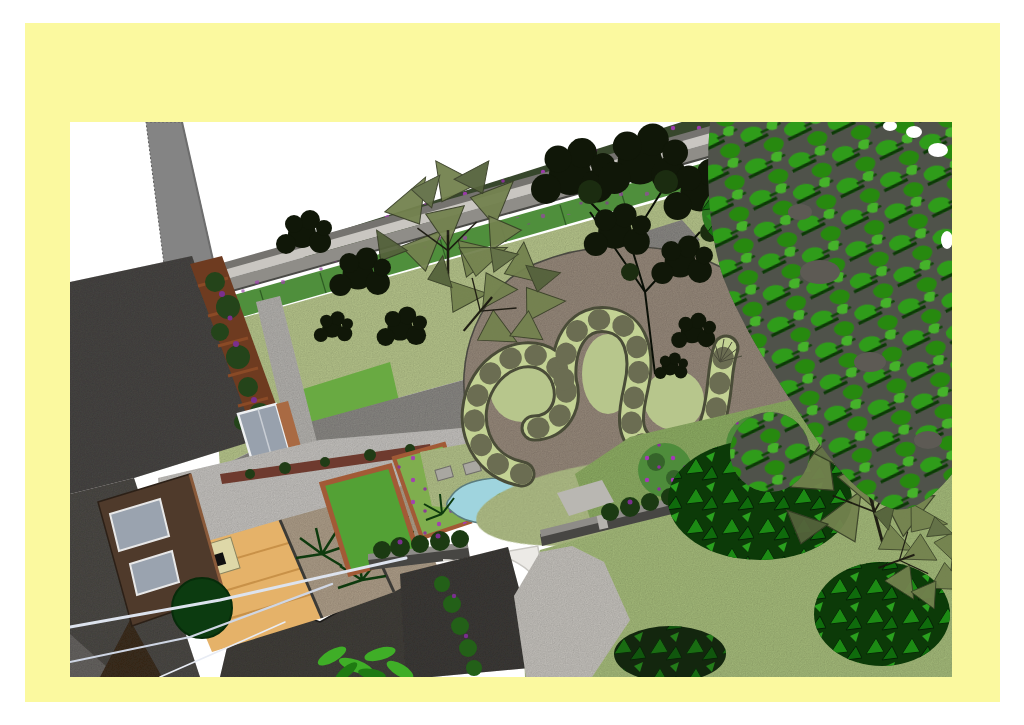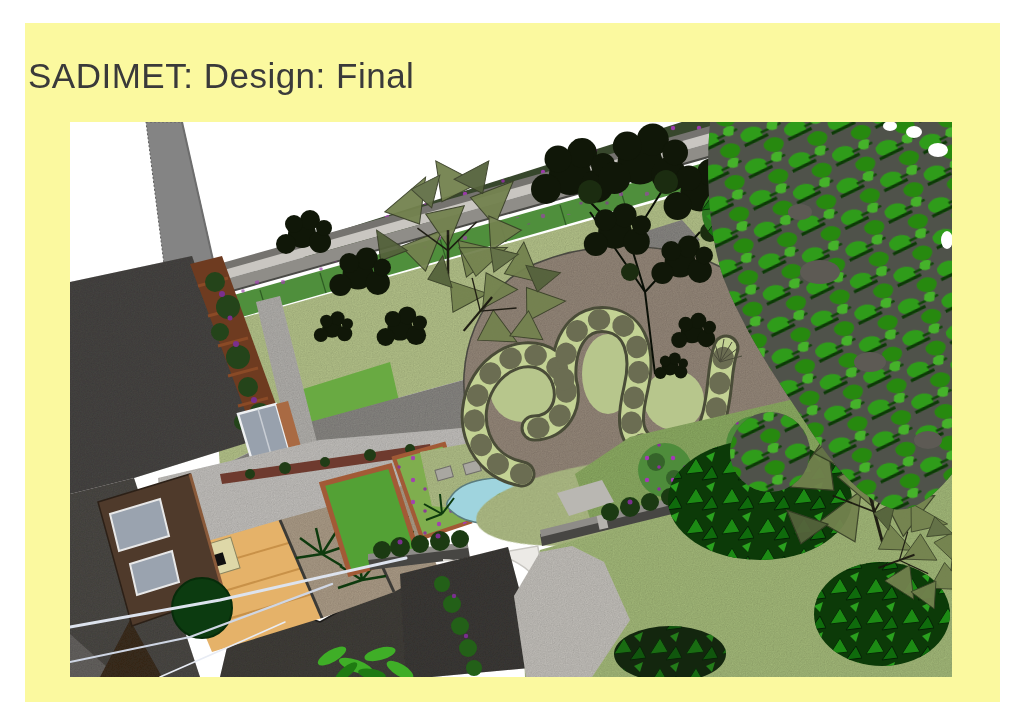--- a/index.html
+++ b/index.html
@@ -9,21 +9,20 @@
   .slide-title{position:absolute;left:3px;top:33px;font-size:35px;color:#3a3a3a;
                letter-spacing:0.5px;white-space:nowrap;}
   .figure{position:absolute;left:45px;top:99px;width:882px;height:555px;background:#ffffff;overflow:hidden;}
   .figure svg{display:block;}
 </style>
 </head>
 <body>
 
 <div class="page">
   <div class="slide">
-    <div class="slide-title">SADIMET: Design: Final</div>
 
     <div class="figure">
     <svg width="882" height="555" viewBox="0 0 882 555" xmlns="http://www.w3.org/2000/svg" aria-label="garden-design-aerial-render">
       <defs>
         <filter id="grain" x="-5%" y="-5%" width="110%" height="110%">
           <feTurbulence type="fractalNoise" baseFrequency="0.85" numOctaves="2" result="n"></feTurbulence>
           <feColorMatrix in="n" type="matrix" values="0 0 0 0 0  0 0 0 0 0  0 0 0 0 0  0.16 0.16 0.16 0 0" result="g"></feColorMatrix>
           <feComposite in="g" in2="SourceAlpha" operator="in" result="gi"></feComposite>
           <feMerge>
                 <feMergeNode in="SourceGraphic"></feMergeNode>

